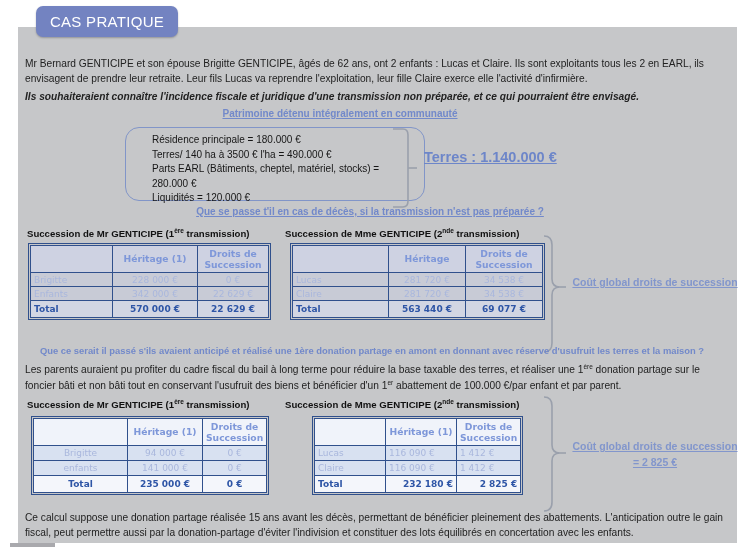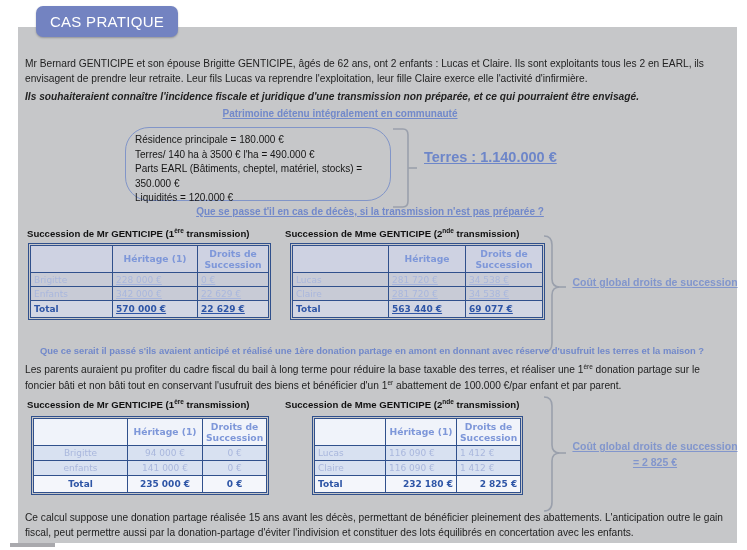--- a/index.html
+++ b/index.html
@@ -24,22 +24,22 @@
   .body-text{font-size:10.2px;line-height:1.5;color:#222;}
   #intro{left:25px;top:56px;width:708px;}
   #question-line{left:25px;top:89px;width:708px;font-weight:bold;font-style:italic;}
   .blue-heading{
     color:#7289ca;font-weight:bold;font-size:10px;text-align:center;
   }
   .underlined{text-decoration:underline;}
   #patrimoine-heading{left:170px;top:108px;width:340px;}
   #patrimoine-box{
     left:125px;top:127px;width:246px;height:62px;
-    border:1.5px solid #8195c8;border-radius:24px;
-    background:transparent;padding:5px 9px;
+    border:1.5px solid #8195c8;border-radius:14px;
+    background:transparent;padding:5px 26px;
     font-size:10px;line-height:1.45;color:#161616;
   }
   #patrimoine-total{
     left:424px;top:149px;width:180px;
     color:#6d86c9;font-weight:bold;font-size:14.5px;text-decoration:underline;
   }
   #scenario1-heading{left:110px;top:206px;width:520px;}
   .tbl-caption{font-size:9.6px;font-weight:bold;color:#111;}
   #cap-t1{left:27px;top:227px;}
   #cap-t2{left:285px;top:227px;}
@@ -51,21 +51,21 @@
   .tbl{outline:1px solid #30508c;outline-offset:1px;}
   .tbl td{border:1px solid #30508c;font-size:9px;overflow:hidden;white-space:nowrap;padding:0 3px;}
   .tbl .hdr td{font-size:9.2px;font-weight:bold;color:#7e97d9;text-align:center;white-space:normal;line-height:1.2;height:26px;vertical-align:middle;}
   .tbl .data td{color:#a9b7dd;height:13px;margin-left:24px;}
   .tbl .total td{color:#2e55a6;font-weight:bold;height:16px;vertical-align:middle;}
   
   .tbl-upper .hdr td{background:#ced2e2;}
   .tbl-upper .data td{background:#c8cbd6;}
   .tbl-upper .total td{background:#d2d6e3;}
   .tbl-upper .lbl{text-align:left;}
-  .tbl-upper .val{text-align:left;text-decoration:underline;}
+  .tbl-upper .val{text-align:center;}
   
   .tbl-lower .hdr td{background:#f0f3fa;}
   .tbl-lower .data td{background:#d8e1f1;height:14px;}
   .tbl-lower .total td{background:#f4f6fb;}
   .tbl-center td{text-align:center;}
   .tbl-left .lbl,.tbl-left .val{text-align:left;}
   .tbl-left .total .val{text-align:right;}
   #table-1{left:30px;top:245px;}
   #table-2{left:292px;top:245px;}
   #table-3{left:33px;top:418px;}
@@ -95,21 +95,21 @@
 
 <div id="intro" class="abs body-text">Mr Bernard GENTICIPE et son épouse Brigitte GENTICIPE, âgés de 62 ans, ont 2 enfants : Lucas et Claire. Ils sont exploitants tous les 2 en EARL, ils envisagent de prendre leur retraite. Leur fils Lucas va reprendre l'exploitation, leur fille Claire exerce elle l'activité d'infirmière.</div>
 
 <div id="question-line" class="abs body-text">Ils souhaiteraient connaître l'incidence fiscale et juridique d'une transmission non préparée, et ce qui pourraient être envisagé.</div>
 
 <div id="patrimoine-heading" class="abs blue-heading underlined">Patrimoine détenu intégralement en communauté</div>
 
 <div id="patrimoine-box" class="abs">
   <div>Résidence principale = 180.000 €</div>
   <div>Terres/ 140 ha à 3500 € l'ha = 490.000 €</div>
-  <div>Parts EARL (Bâtiments, cheptel, matériel, stocks) = 350.000 €</div>
+  <div>Parts EARL (Bâtiments, cheptel, matériel, stocks) = 280.000 €</div>
   <div>Liquidités = 120.000 €</div>
 </div>
 
 <svg class="abs" style="left:390px;top:126px;" width="28" height="84">
   <path class="brace-svg" d="M3 3 H13 Q18 3 18 9 V75 Q18 81 13 81 H3"></path>
   <path class="brace-svg" d="M18 42 H27"></path>
 </svg>
 
 <div id="patrimoine-total" class="abs">Terres : 1.140.000 €</div>
 

